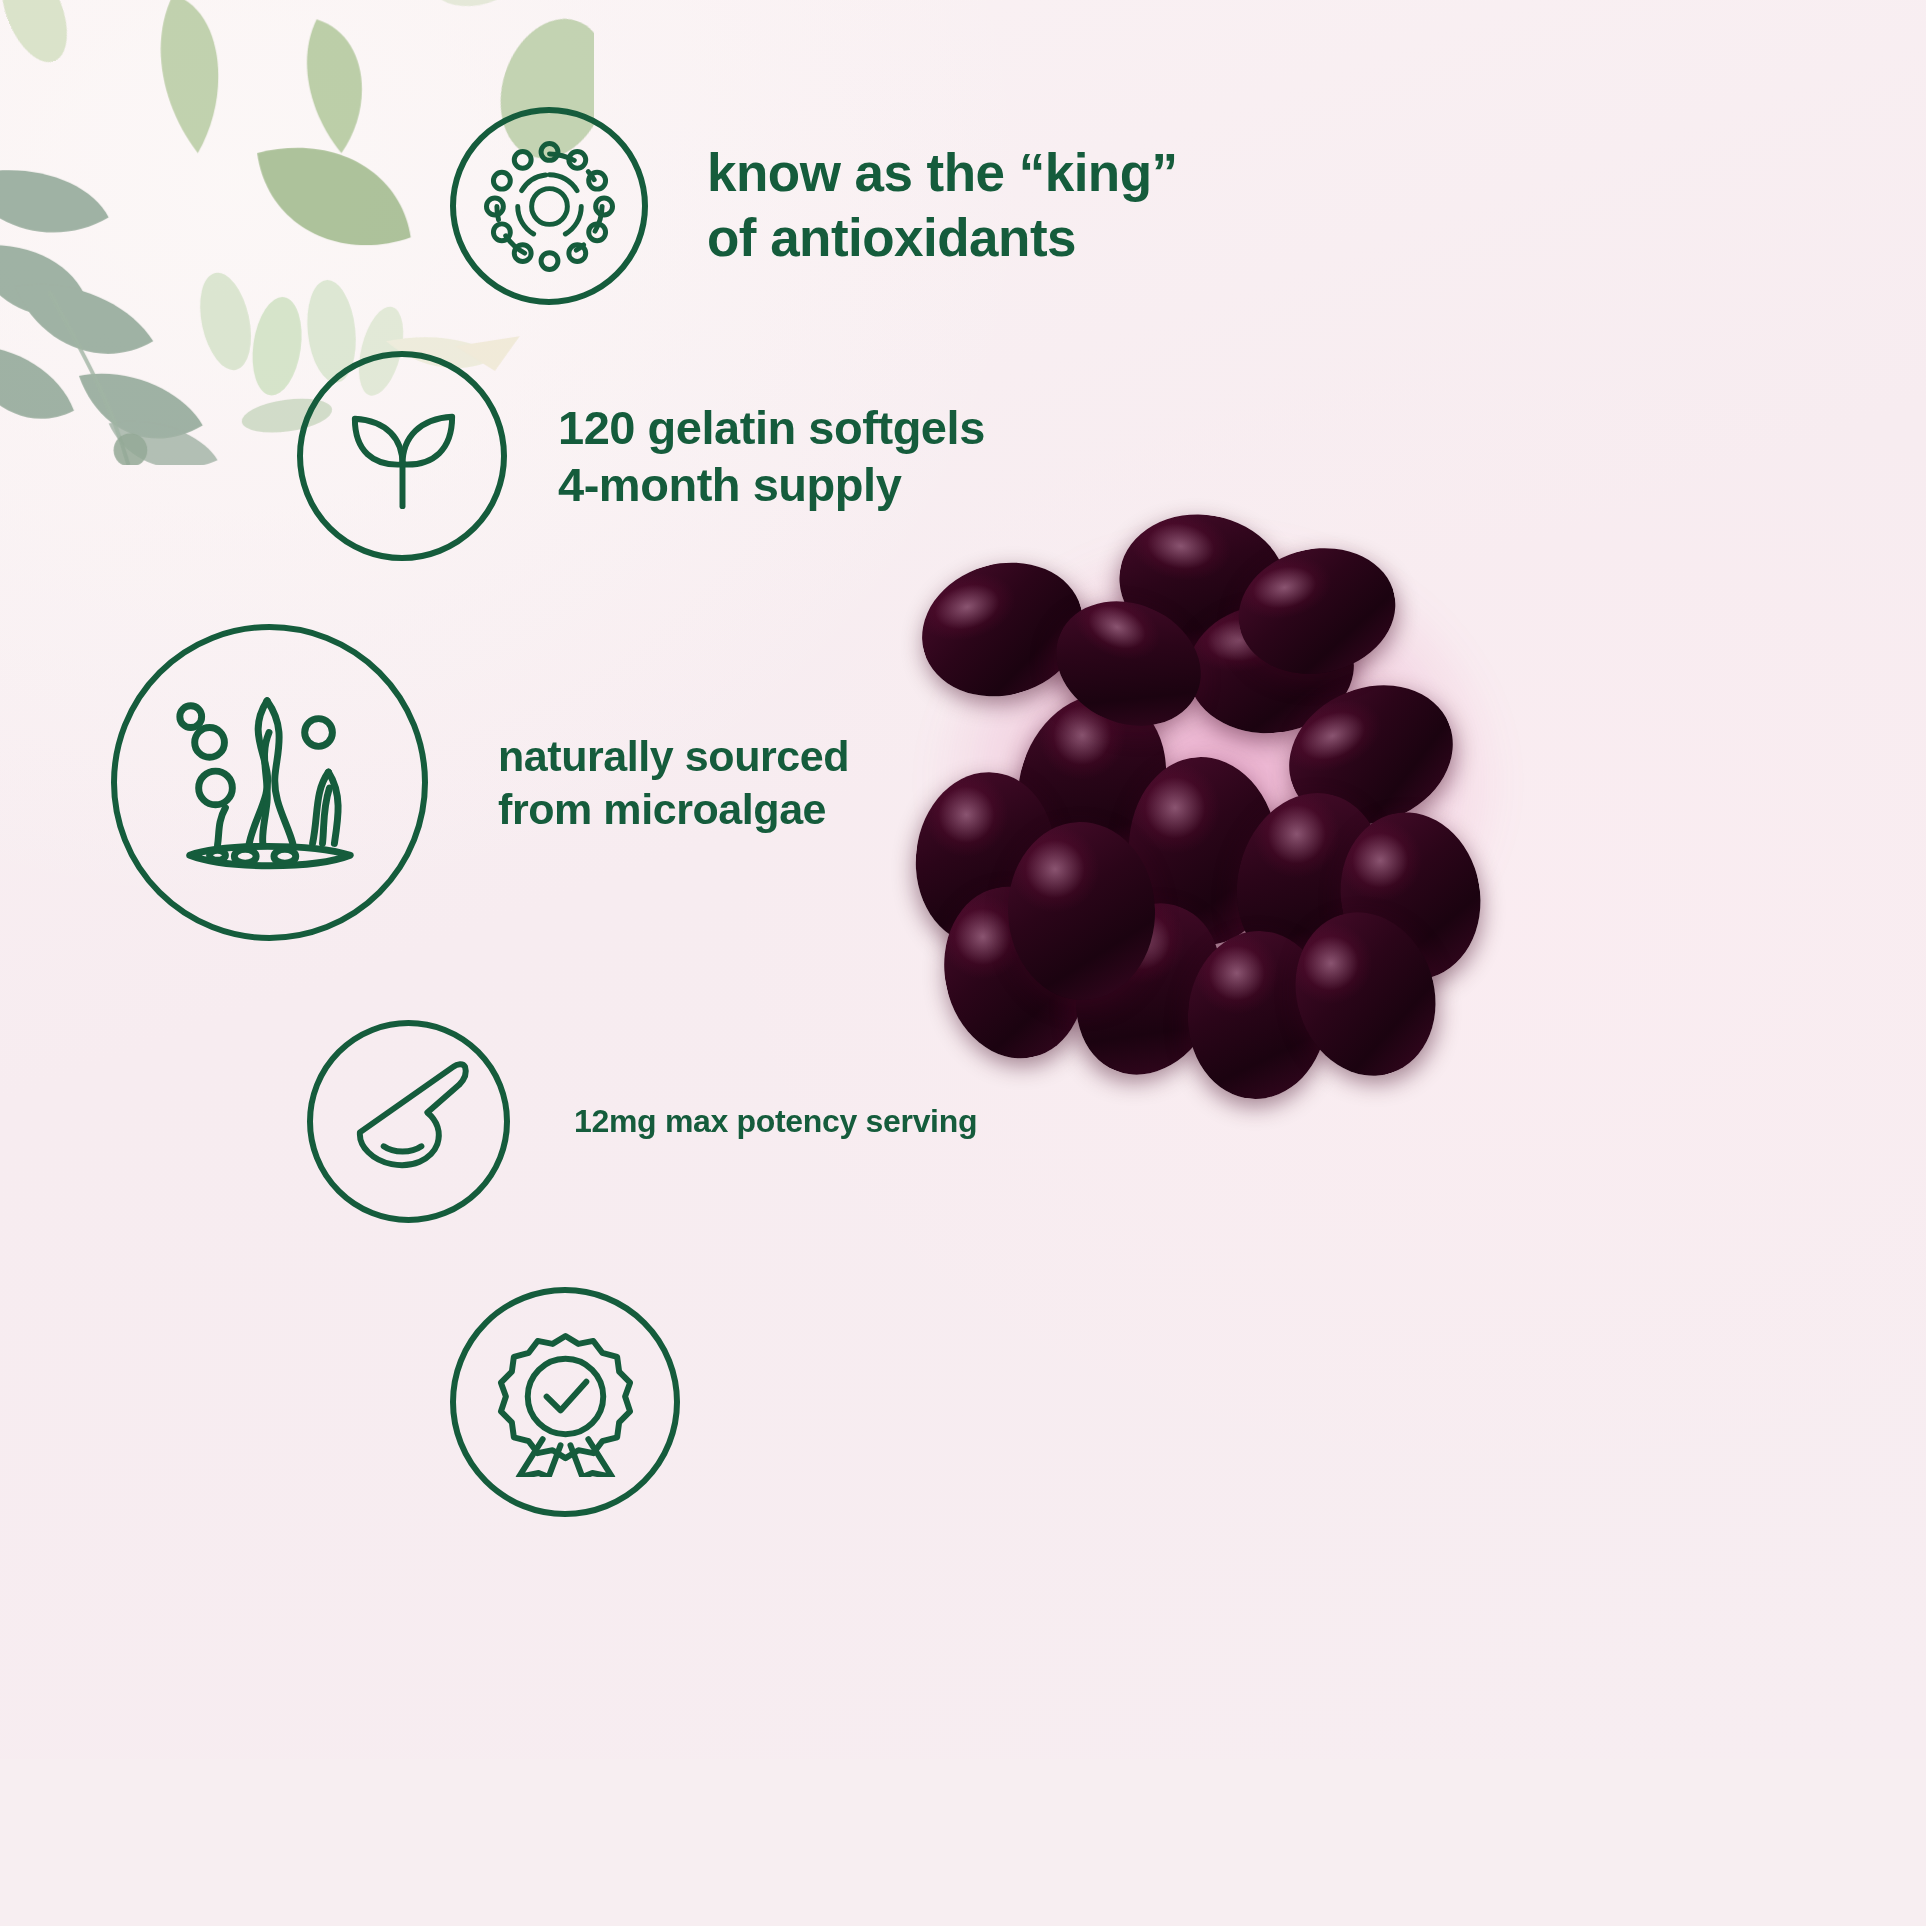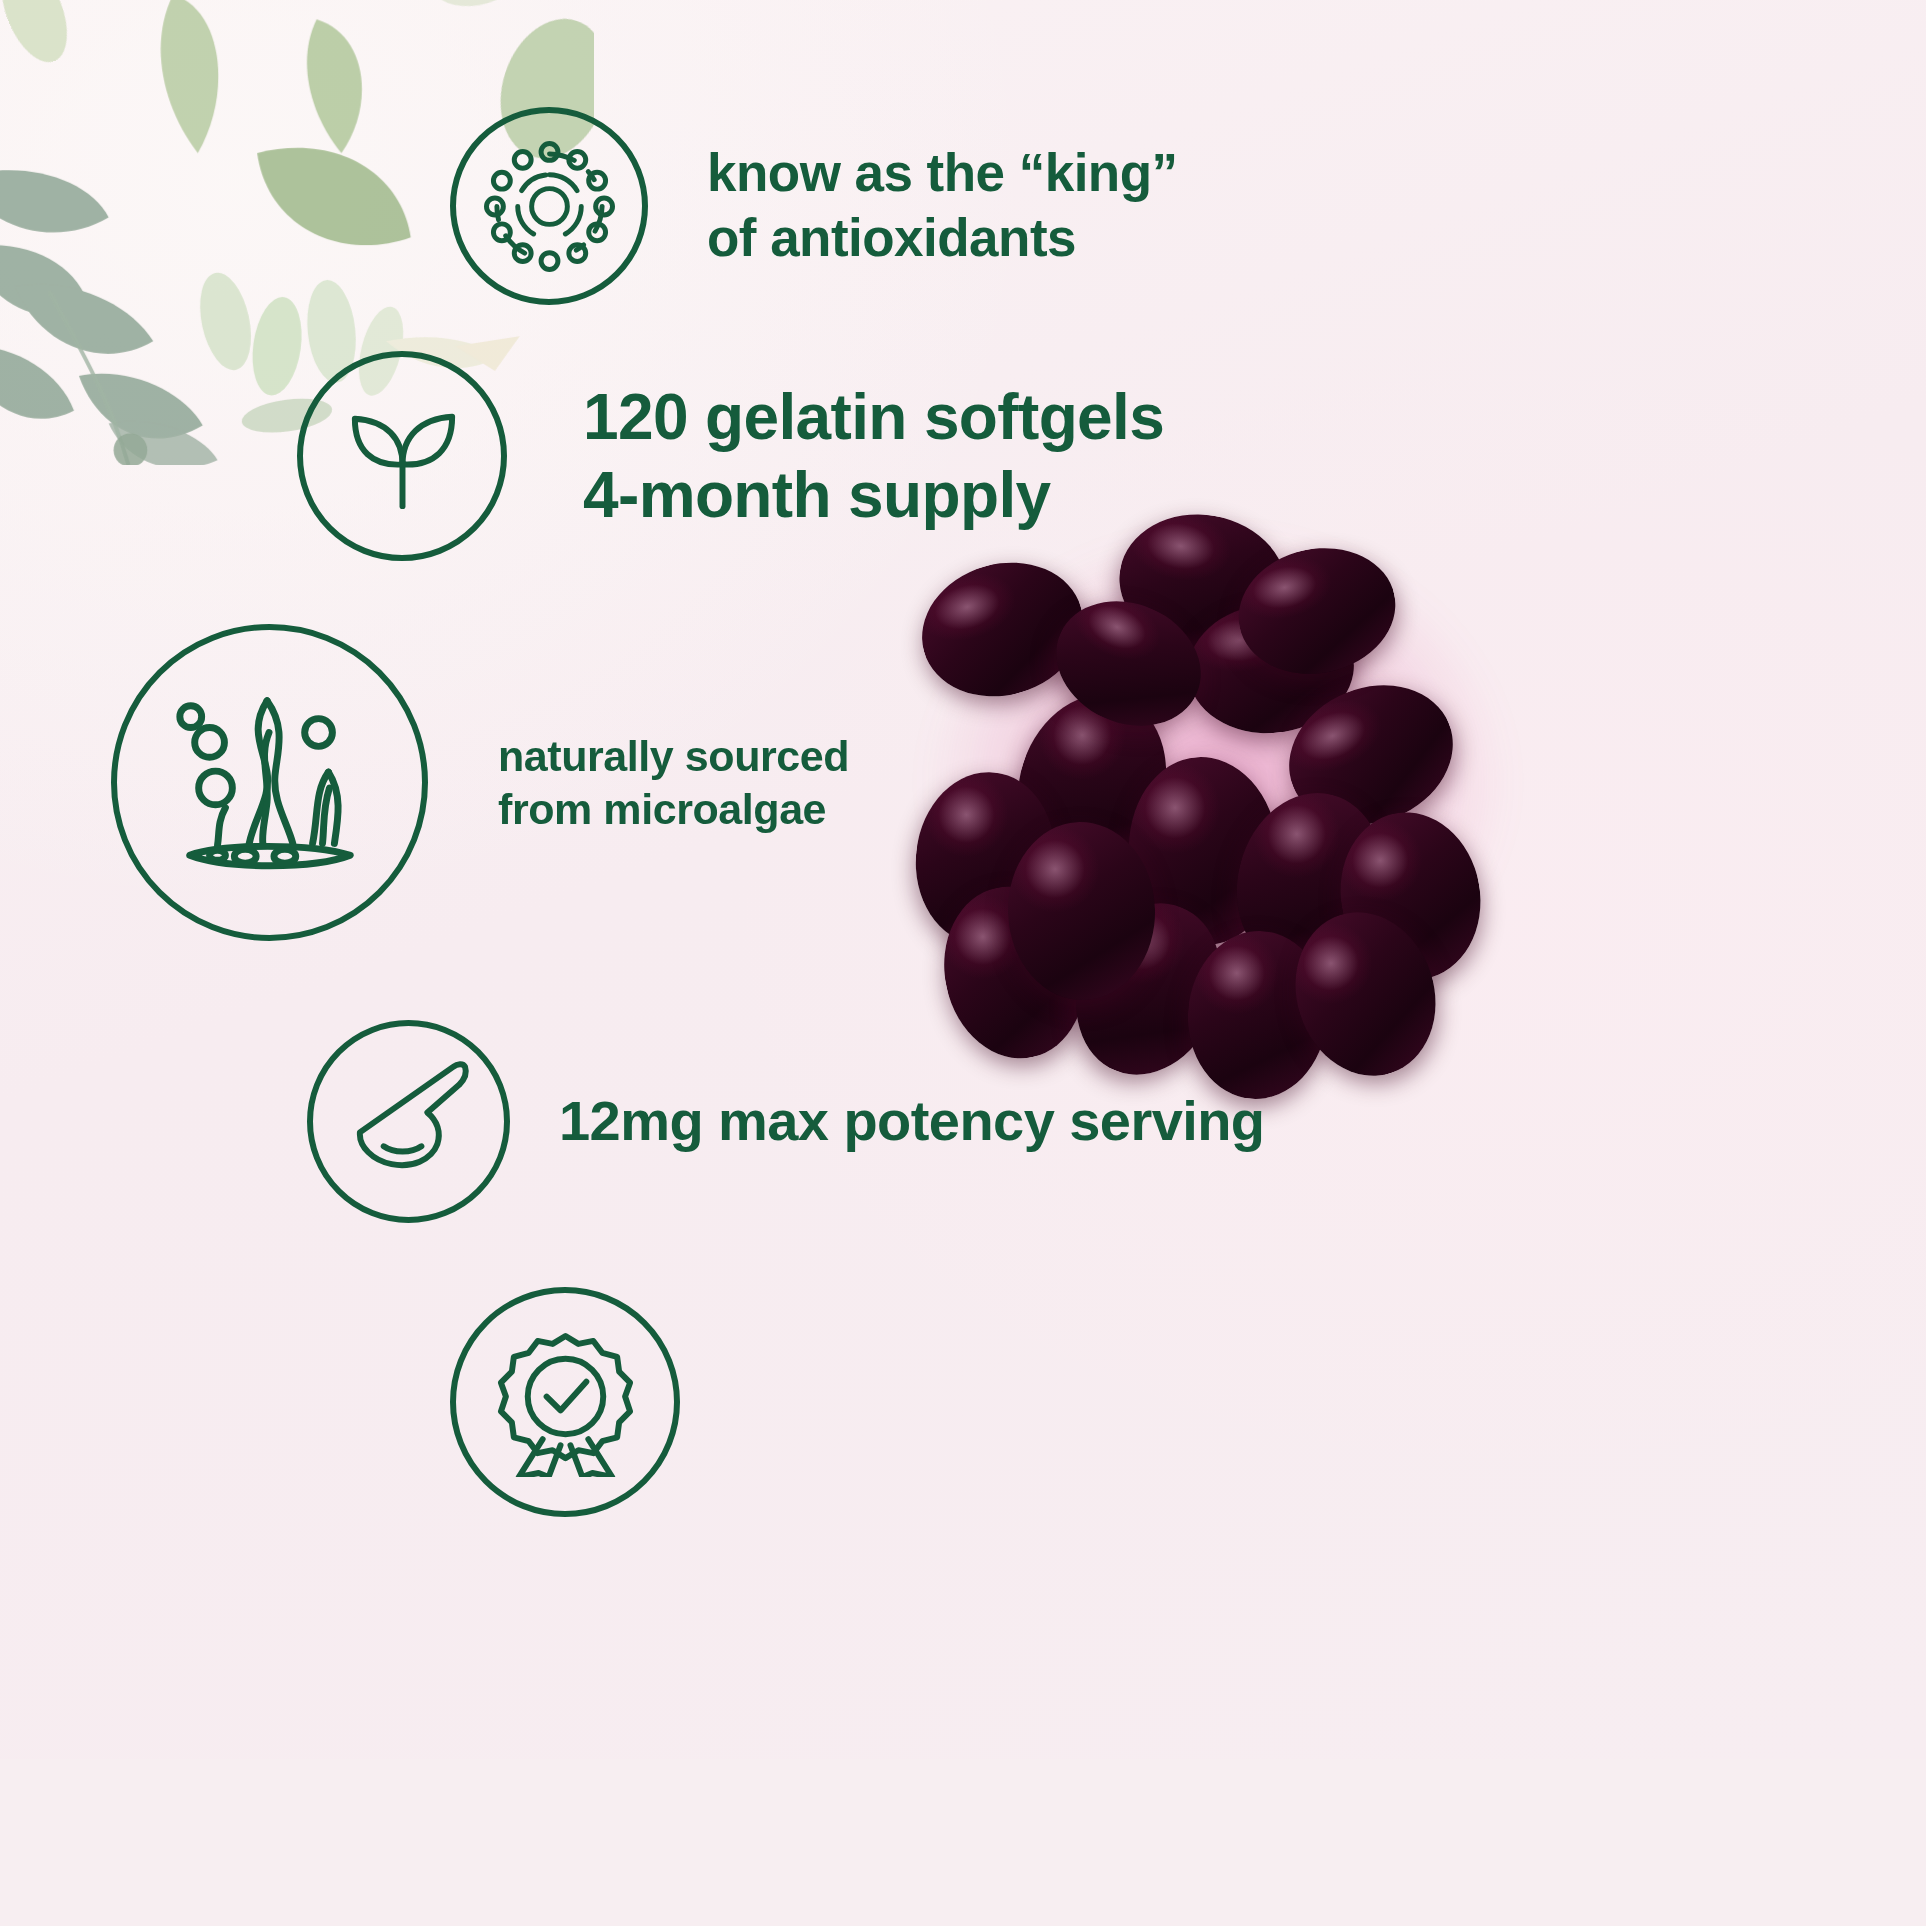--- a/index.html
+++ b/index.html
@@ -63,29 +63,29 @@
     white-space: pre-line;
   }
 
   
   #row-antioxidant { left: 450px;  top: 107px; }
   #row-antioxidant .badge-circle { width: 198px; height: 198px; }
   #row-antioxidant .feature-text { font-size: 53px; margin-left: 59px; }
 
   #row-softgels { left: 297px; top: 351px; }
   #row-softgels .badge-circle { width: 210px; height: 210px; }
-  #row-softgels .feature-text { font-size: 64px; margin-left: 76px; }
+  #row-softgels .feature-text { font-size: 47px; margin-left: 51px; }
 
   #row-microalgae { left: 111px; top: 624px; }
   #row-microalgae .badge-circle { width: 317px; height: 317px; }
   #row-microalgae .feature-text { font-size: 43px; margin-left: 70px; }
 
   #row-potency { left: 307px; top: 1020px; }
   #row-potency .badge-circle { width: 203px; height: 203px; }
-  #row-potency .feature-text { font-size: 56px; margin-left: 49px; }
+  #row-potency .feature-text { font-size: 32px; margin-left: 64px; }
 
   #row-strength { left: 450px; top: 1287px; }
   #row-strength .badge-circle { width: 230px; height: 230px; }
   #row-strength .feature-text { font-size: 50px; margin-left: 48px; }
 
   
   #capsules {
     position: absolute;
     left: 891px;
     top: 495px;

